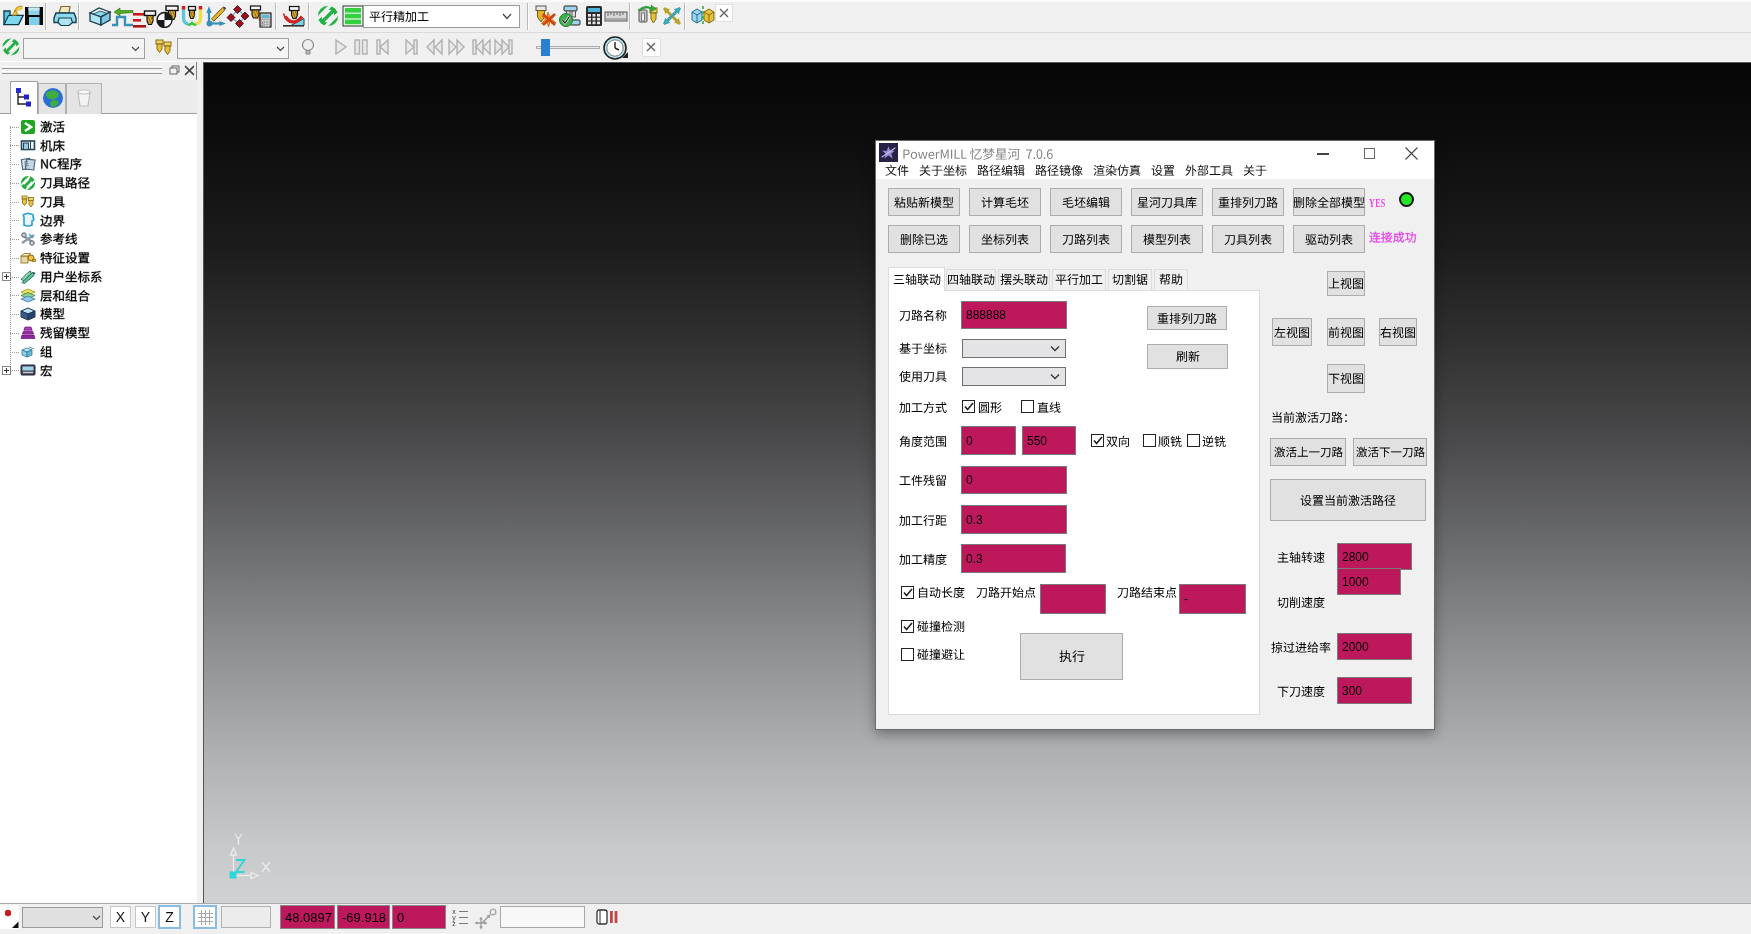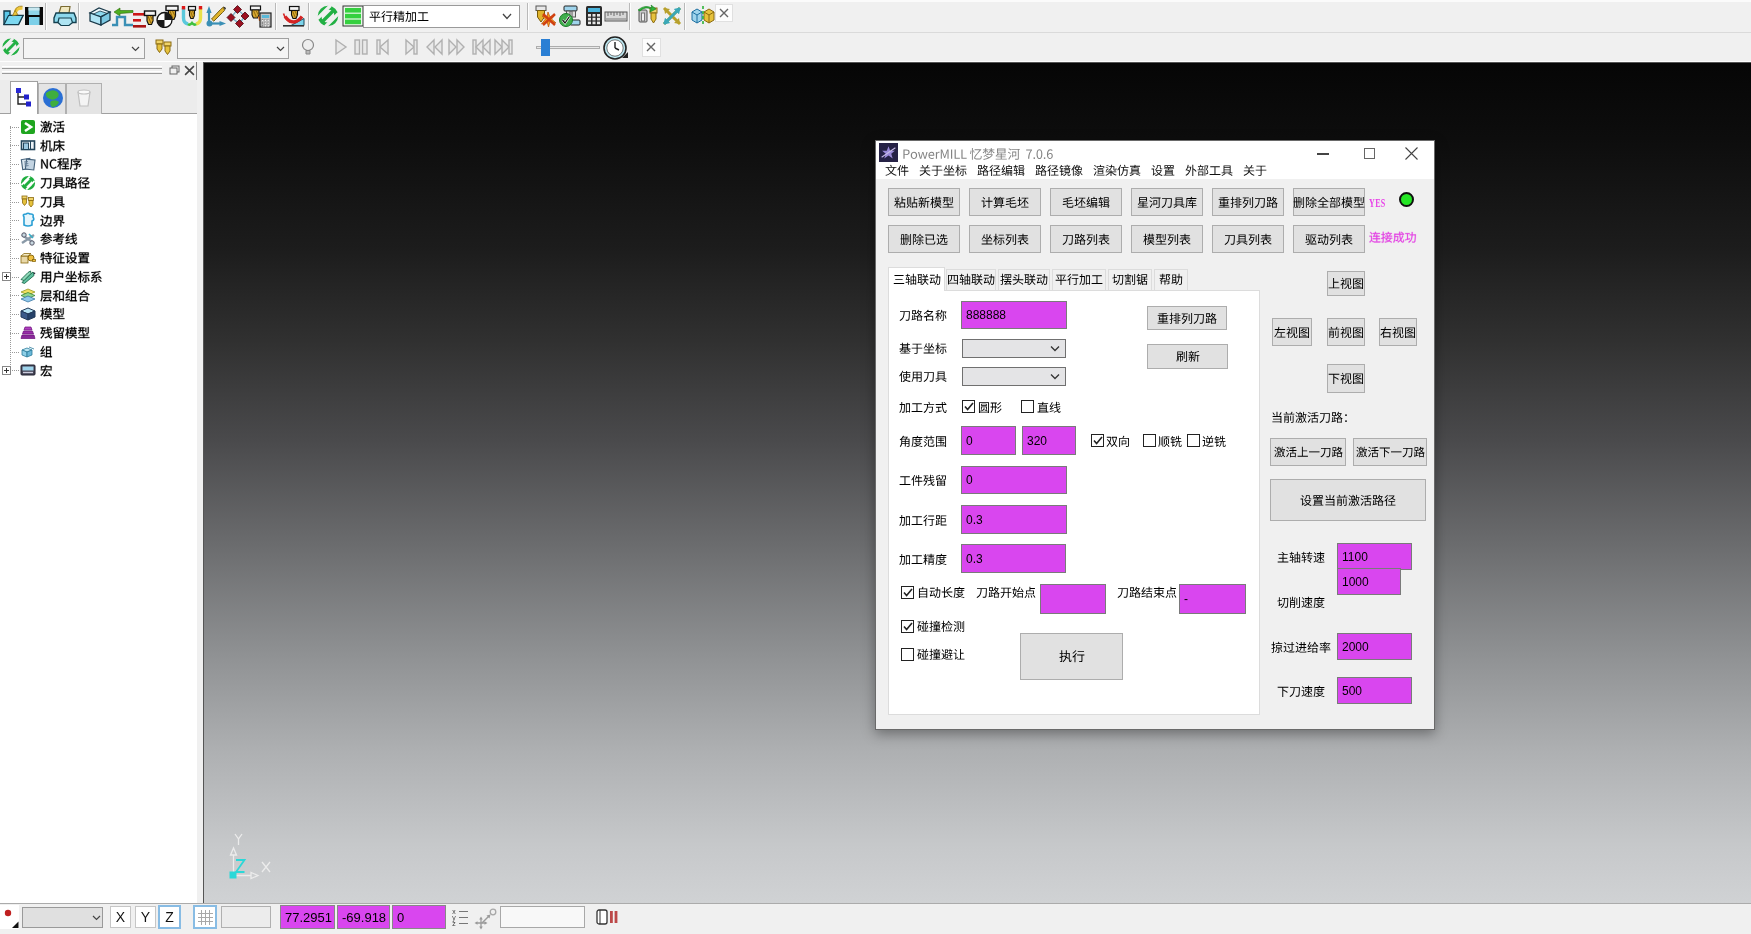--- a/index.html
+++ b/index.html
@@ -1,19 +1,19 @@
 <!DOCTYPE html>
 <html><head><meta charset="utf-8"><style>
 *{margin:0;padding:0;box-sizing:border-box}
 body{width:1751px;height:934px;overflow:hidden;position:relative;font-family:"Liberation Sans",sans-serif;background:#f0f0f0}
 .abs{position:absolute}
 .tb{position:absolute;left:0;right:0;background:#f0f0f0}
 .sep{position:absolute;width:2px;border-left:1px solid #b9b9b9;border-right:1px solid #fdfdfd}
 .btn{position:absolute;background:#e1e1e1;border:1px solid #adadad}
-.inp{position:absolute;background:#d946ef;border:1px solid #7a7a7a;font-family:"Liberation Sans",sans-serif;font-size:12px;color:#000;display:flex;align-items:center;padding-left:4px}
+.inp{position:absolute;background:#be185d;border:1px solid #7a7a7a;font-family:"Liberation Sans",sans-serif;font-size:12px;color:#000;display:flex;align-items:center;padding-left:4px}
 .cmb{position:absolute;background:#e4e4e6;border:1px solid #707070}
 .cb{position:absolute;width:13px;height:13px;background:#fff;border:1px solid #222}
 </style></head><body>
 <div class="tb" style="top:0;height:33px;border-bottom:1px solid #dadada;border-top:2px solid #fbfbfb"></div>
 <svg class="abs" style="left:2px;top:4px" width="24" height="24" viewBox="0 0 24 24">
     <path d="M2 7 L2 20.5 L16.5 20.5 L21 11.5 L8 11.5 L8 7 Z" fill="#5bc8e8" stroke="#133a4a" stroke-width="1.4"></path>
     <path d="M2 20.5 L6.5 11.5 L21 11.5 L16.5 20.5 Z" fill="#7cd8f0" stroke="#133a4a" stroke-width="1.2"></path>
     <path d="M20.5 4 Q14 3.5 13.5 8.5" stroke="#f0c83c" stroke-width="3.4" fill="none"></path>
     <path d="M20.5 4 Q14 3.5 13.5 8.5" stroke="#8a6a10" stroke-width="0.7" fill="none" transform="translate(0,-1.8)"></path>
     <path d="M10.5 11.8 L16 10.8 L13 6.5 Z" fill="#f0c83c" stroke="#8a6a10" stroke-width="0.7"></path>
@@ -529,21 +529,21 @@
 <div class="abs" style="left:110px;top:906px;width:21px;height:22px;background:#fff;border:1px solid #c6c6c6;font-size:14px;color:#111;display:flex;align-items:center;justify-content:center">X</div>
 <div class="abs" style="left:135px;top:906px;width:21px;height:22px;background:#fff;border:1px solid #c6c6c6;font-size:14px;color:#111;display:flex;align-items:center;justify-content:center">Y</div>
 <div class="abs" style="left:158px;top:905px;width:23px;height:24px;background:#fff;border:2px solid #88bce4;font-size:14px;color:#111;display:flex;align-items:center;justify-content:center">Z</div>
 <div class="abs" style="left:193px;top:905px;width:24px;height:24px;background:#fff;border:2px solid #88bce4"></div>
 <svg class="abs" style="left:198px;top:910px" width="15" height="15" viewBox="0 0 15 15">
     <g stroke="#a8a8a8" stroke-width="1">
       <path d="M0 3.5 H15 M0 7.5 H15 M0 11.5 H15 M3.5 0 V15 M7.5 0 V15 M11.5 0 V15"></path>
     </g>
   </svg>
 <div class="abs" style="left:221px;top:906px;width:50px;height:22px;background:#ececec;border:1px solid #b0b0b0"></div>
-<div class="inp" style="left:280px;top:905px;width:55px;height:24px;font-size:13px;border-color:#888">77.2951</div>
+<div class="inp" style="left:280px;top:905px;width:55px;height:24px;font-size:13px;border-color:#888">48.0897</div>
 <div class="inp" style="left:337px;top:905px;width:53px;height:24px;font-size:13px;border-color:#888">-69.918</div>
 <div class="inp" style="left:392px;top:905px;width:54px;height:24px;font-size:13px;border-color:#888">0</div>
 <svg class="abs" style="left:452px;top:908px" width="17" height="18" viewBox="0 0 17 18">
     <g font-family="Liberation Mono, monospace" font-size="6.5" fill="#333">
       <text x="0" y="6">x</text>
       <text x="0" y="12">y</text>
       <text x="0" y="18">z</text>
     </g>
     <g stroke="#777" stroke-width="1.2">
       <path d="M7 3.5 H16 M7 9.5 H16 M7 15.5 H16"></path>
@@ -894,21 +894,21 @@
   </svg>
 <svg style="position:absolute;left:899.0px;top:431.6px" width="48.0" height="17.4" viewBox="0 -1160 4000 1448">
     <g fill="#000" transform="scale(1,-1)">
       <use href="#g89D2" x="0"></use>
       <use href="#g5EA6" x="1000"></use>
       <use href="#g8303" x="2000"></use>
       <use href="#g56F4" x="3000"></use>
     </g>
   </svg>
 <div class="inp" style="left:961px;top:426px;width:55px;height:29px">0</div>
-<div class="inp" style="left:1022px;top:426px;width:54px;height:29px">320</div>
+<div class="inp" style="left:1022px;top:426px;width:54px;height:29px">550</div>
 <div class="cb" style="left:1091px;top:434px"></div>
 <svg class="abs" style="left:1093px;top:436px" width="10" height="9" viewBox="0 0 10 9">
     <path d="M1 4.5 L3.6 7.5 L9 1" fill="none" stroke="#222" stroke-width="1.6"></path>
   </svg>
 <svg style="position:absolute;left:1106.0px;top:431.6px" width="24.0" height="17.4" viewBox="0 -1160 2000 1448">
     <g fill="#000" transform="scale(1,-1)">
       <use href="#g53CC" x="0"></use>
       <use href="#g5411" x="1000"></use>
     </g>
   </svg>
@@ -1117,21 +1117,21 @@
     </g>
   </svg>
 <svg style="position:absolute;left:1277.0px;top:547.6px" width="48.0" height="17.4" viewBox="0 -1160 4000 1448">
     <g fill="#000" transform="scale(1,-1)">
       <use href="#g4E3B" x="0"></use>
       <use href="#g8F74" x="1000"></use>
       <use href="#g8F6C" x="2000"></use>
       <use href="#g901F" x="3000"></use>
     </g>
   </svg>
-<div class="inp" style="left:1337px;top:543px;width:75px;height:27px">1100</div>
+<div class="inp" style="left:1337px;top:543px;width:75px;height:27px">2800</div>
 <svg style="position:absolute;left:1277.0px;top:592.6px" width="48.0" height="17.4" viewBox="0 -1160 4000 1448">
     <g fill="#000" transform="scale(1,-1)">
       <use href="#g5207" x="0"></use>
       <use href="#g524A" x="1000"></use>
       <use href="#g901F" x="2000"></use>
       <use href="#g5EA6" x="3000"></use>
     </g>
   </svg>
 <div class="inp" style="left:1337px;top:568px;width:64px;height:27px">1000</div>
 <svg style="position:absolute;left:1271.0px;top:637.6px" width="60.0" height="17.4" viewBox="0 -1160 5000 1448">
@@ -1145,21 +1145,21 @@
   </svg>
 <div class="inp" style="left:1337px;top:633px;width:75px;height:27px">2000</div>
 <svg style="position:absolute;left:1277.0px;top:681.6px" width="48.0" height="17.4" viewBox="0 -1160 4000 1448">
     <g fill="#000" transform="scale(1,-1)">
       <use href="#g4E0B" x="0"></use>
       <use href="#g5200" x="1000"></use>
       <use href="#g901F" x="2000"></use>
       <use href="#g5EA6" x="3000"></use>
     </g>
   </svg>
-<div class="inp" style="left:1337px;top:677px;width:75px;height:27px">500</div>
+<div class="inp" style="left:1337px;top:677px;width:75px;height:27px">300</div>
 <svg width="0" height="0" style="position:absolute">
     <defs>
       <path id="g5E73" d="M105 773H893V698H105ZM52 348H949V273H52ZM174 630 242 650Q262 614 281 573Q300 532 316 492Q331 453 337 424L266 399Q259 429 244 468Q230 508 212 550Q194 593 174 630ZM755 655 834 633Q816 592 794 549Q773 506 752 466Q731 426 711 396L646 417Q665 449 686 490Q706 532 724 576Q742 619 755 655ZM459 744H537V-79H459Z"></path>
       <path id="g884C" d="M435 780H927V708H435ZM728 482H804V16Q804 -19 794 -38Q784 -56 759 -66Q733 -74 688 -76Q644 -77 570 -77Q568 -62 561 -41Q554 -20 545 -3Q581 -4 613 -5Q645 -6 669 -6Q693 -5 702 -5Q716 -4 722 0Q728 5 728 17ZM391 504H955V432H391ZM192 426 258 492 266 488V-83H192ZM307 626 378 600Q340 537 290 474Q240 411 186 356Q131 302 78 259Q72 267 62 279Q53 291 43 303Q33 315 25 322Q77 359 128 408Q180 457 226 513Q273 569 307 626ZM267 841 339 811Q306 768 262 722Q219 677 172 636Q124 594 79 562Q74 570 66 582Q59 593 50 604Q42 616 35 622Q77 651 120 688Q164 725 202 765Q241 805 267 841Z"></path>
       <path id="g7CBE" d="M182 837H251V-78H182ZM41 504H363V434H41ZM178 467 226 447Q214 396 197 340Q180 285 160 230Q139 175 116 127Q93 79 69 45Q66 57 59 70Q52 84 44 98Q36 111 30 121Q59 160 88 220Q117 279 141 344Q165 410 178 467ZM249 415Q258 403 276 377Q295 351 316 320Q338 290 356 264Q374 237 381 224L330 167Q323 187 308 216Q292 246 274 279Q255 312 238 340Q222 369 212 385ZM51 762 103 775Q117 741 129 701Q141 661 150 624Q158 586 161 556L106 543Q104 572 96 610Q87 648 76 688Q64 728 51 762ZM328 779 391 763Q379 726 365 685Q351 644 338 606Q324 568 311 540L264 555Q276 584 288 624Q300 664 311 705Q322 746 328 779ZM426 759H934V701H426ZM451 639H912V584H451ZM398 517H960V458H398ZM636 840H707V485H636ZM460 398H845V341H532V-79H460ZM823 398H893V-2Q893 -29 886 -44Q880 -60 860 -68Q840 -76 808 -78Q776 -79 729 -79Q727 -65 720 -48Q714 -30 707 -16Q741 -17 769 -18Q797 -18 806 -17Q816 -17 820 -14Q823 -10 823 -2ZM498 266H851V212H498ZM498 137H851V84H498Z"></path>
       <path id="g52A0" d="M605 81H877V9H605ZM53 651H438V577H53ZM572 716H913V-57H838V643H644V-65H572ZM418 651H490Q490 651 490 644Q490 636 490 626Q490 617 490 612Q487 445 484 331Q481 217 476 144Q471 72 464 33Q456 -6 444 -22Q430 -41 415 -50Q400 -58 378 -61Q357 -64 324 -64Q292 -63 259 -61Q258 -44 252 -23Q247 -2 237 14Q272 11 302 10Q332 10 345 10Q356 9 364 12Q372 16 379 26Q387 37 393 74Q399 110 404 180Q409 250 412 362Q415 473 418 633ZM195 827H269Q268 688 264 556Q260 424 244 306Q227 188 190 90Q152 -9 86 -81Q80 -72 70 -62Q60 -53 49 -44Q38 -35 28 -29Q78 23 110 93Q141 163 159 246Q177 330 184 424Q192 519 194 620Q195 722 195 827Z"></path>
       <path id="g5DE5" d="M104 727H900V650H104ZM52 72H951V-3H52ZM456 688H539V41H456Z"></path>
       <path id="g6FC0" d="M340 551V471H517V551ZM340 682V604H517V682ZM278 738H582V415H278ZM237 339H612V276H237ZM688 648H960V579H688ZM362 213H538V151H362ZM401 841 479 830Q466 795 453 760Q440 725 428 700L366 712Q375 740 385 776Q395 813 401 841ZM511 213H578Q578 213 578 202Q578 192 577 185Q574 112 570 66Q566 21 560 -4Q555 -29 546 -40Q536 -51 524 -56Q511 -62 494 -64Q479 -65 453 -65Q427 -65 399 -64Q398 -49 394 -32Q389 -14 381 -2Q408 -4 430 -5Q453 -6 462 -6Q481 -6 488 3Q494 10 498 31Q502 52 506 93Q509 134 511 202ZM852 608 916 603Q900 443 868 314Q836 186 778 88Q721 -10 629 -81Q625 -75 616 -66Q606 -58 596 -50Q587 -41 579 -35Q670 28 725 121Q780 214 810 336Q839 458 852 608ZM703 604Q712 522 728 434Q745 346 775 260Q805 175 852 102Q900 30 970 -19Q963 -26 954 -36Q944 -47 936 -58Q927 -70 922 -79Q852 -24 804 53Q757 130 727 218Q697 305 680 393Q663 481 654 560ZM692 841 760 830Q748 740 730 655Q711 570 685 496Q659 423 624 366Q619 372 610 382Q600 392 590 402Q581 411 573 417Q605 469 628 536Q651 603 667 681Q683 759 692 841ZM336 300H400V238Q400 204 395 164Q390 124 375 81Q360 38 330 -4Q300 -45 250 -81Q241 -71 226 -58Q211 -46 198 -37Q245 -5 272 32Q300 70 314 107Q327 144 332 178Q336 213 336 240ZM366 394 429 410Q442 387 454 359Q466 331 473 311L407 292Q401 313 389 342Q377 371 366 394ZM64 786 107 829Q132 812 159 790Q186 769 210 748Q234 726 249 708L203 659Q188 678 165 700Q142 723 116 746Q89 768 64 786ZM35 509 77 555Q101 541 128 523Q154 505 178 487Q202 469 218 453L173 402Q159 417 136 436Q112 455 86 474Q59 494 35 509ZM46 -26Q65 12 88 64Q112 116 136 174Q159 232 179 286L232 248Q215 197 194 142Q172 87 150 34Q128 -20 107 -65Z"></path>
       <path id="g6D3B" d="M392 309H891V-74H819V240H462V-79H392ZM854 836 914 778Q845 754 756 736Q668 718 573 705Q478 692 389 683Q386 696 380 715Q373 734 367 747Q431 754 500 763Q569 772 634 784Q699 795 756 808Q812 821 854 836ZM609 750H680V269H609ZM320 547H957V475H320ZM440 32H852V-36H440ZM91 774 133 827Q164 813 200 794Q235 775 268 756Q301 738 322 724L278 662Q257 678 224 698Q192 717 157 738Q122 758 91 774ZM42 499 83 554Q113 540 148 521Q183 502 216 484Q248 466 269 452L227 390Q207 404 175 423Q143 442 108 462Q73 483 42 499ZM65 -16Q92 22 126 76Q159 129 193 190Q227 250 256 306L311 257Q285 204 254 147Q222 90 190 35Q158 -20 129 -67Z"></path>
       <path id="g673A" d="M542 783H792V712H542ZM498 783H571V462Q571 400 565 328Q559 257 542 184Q526 111 493 44Q460 -24 406 -80Q401 -73 390 -64Q380 -54 368 -45Q357 -36 349 -32Q399 21 429 82Q459 144 474 210Q489 275 494 340Q498 404 498 462ZM759 783H833V62Q833 38 834 24Q836 9 840 6Q848 0 858 0Q863 0 872 0Q880 0 887 0Q901 0 907 7Q911 12 914 20Q916 27 917 45Q919 62 920 100Q921 138 921 188Q933 177 949 168Q965 160 979 156Q979 128 978 96Q976 65 974 39Q973 13 971 0Q964 -41 943 -56Q932 -63 918 -66Q905 -70 890 -70Q879 -70 864 -70Q849 -70 839 -70Q825 -70 809 -66Q793 -61 782 -51Q773 -43 768 -32Q763 -21 761 2Q759 26 759 68ZM52 626H439V554H52ZM218 840H291V-79H218ZM215 581 264 565Q250 504 229 439Q208 374 182 312Q156 250 127 197Q98 144 67 107Q61 122 49 142Q37 161 28 175Q56 209 84 256Q113 302 138 357Q162 412 182 469Q202 526 215 581ZM284 471Q295 461 318 437Q340 413 366 384Q392 355 414 330Q435 306 444 296L397 234Q386 252 366 280Q347 307 324 338Q301 368 280 394Q259 420 246 435Z"></path>

